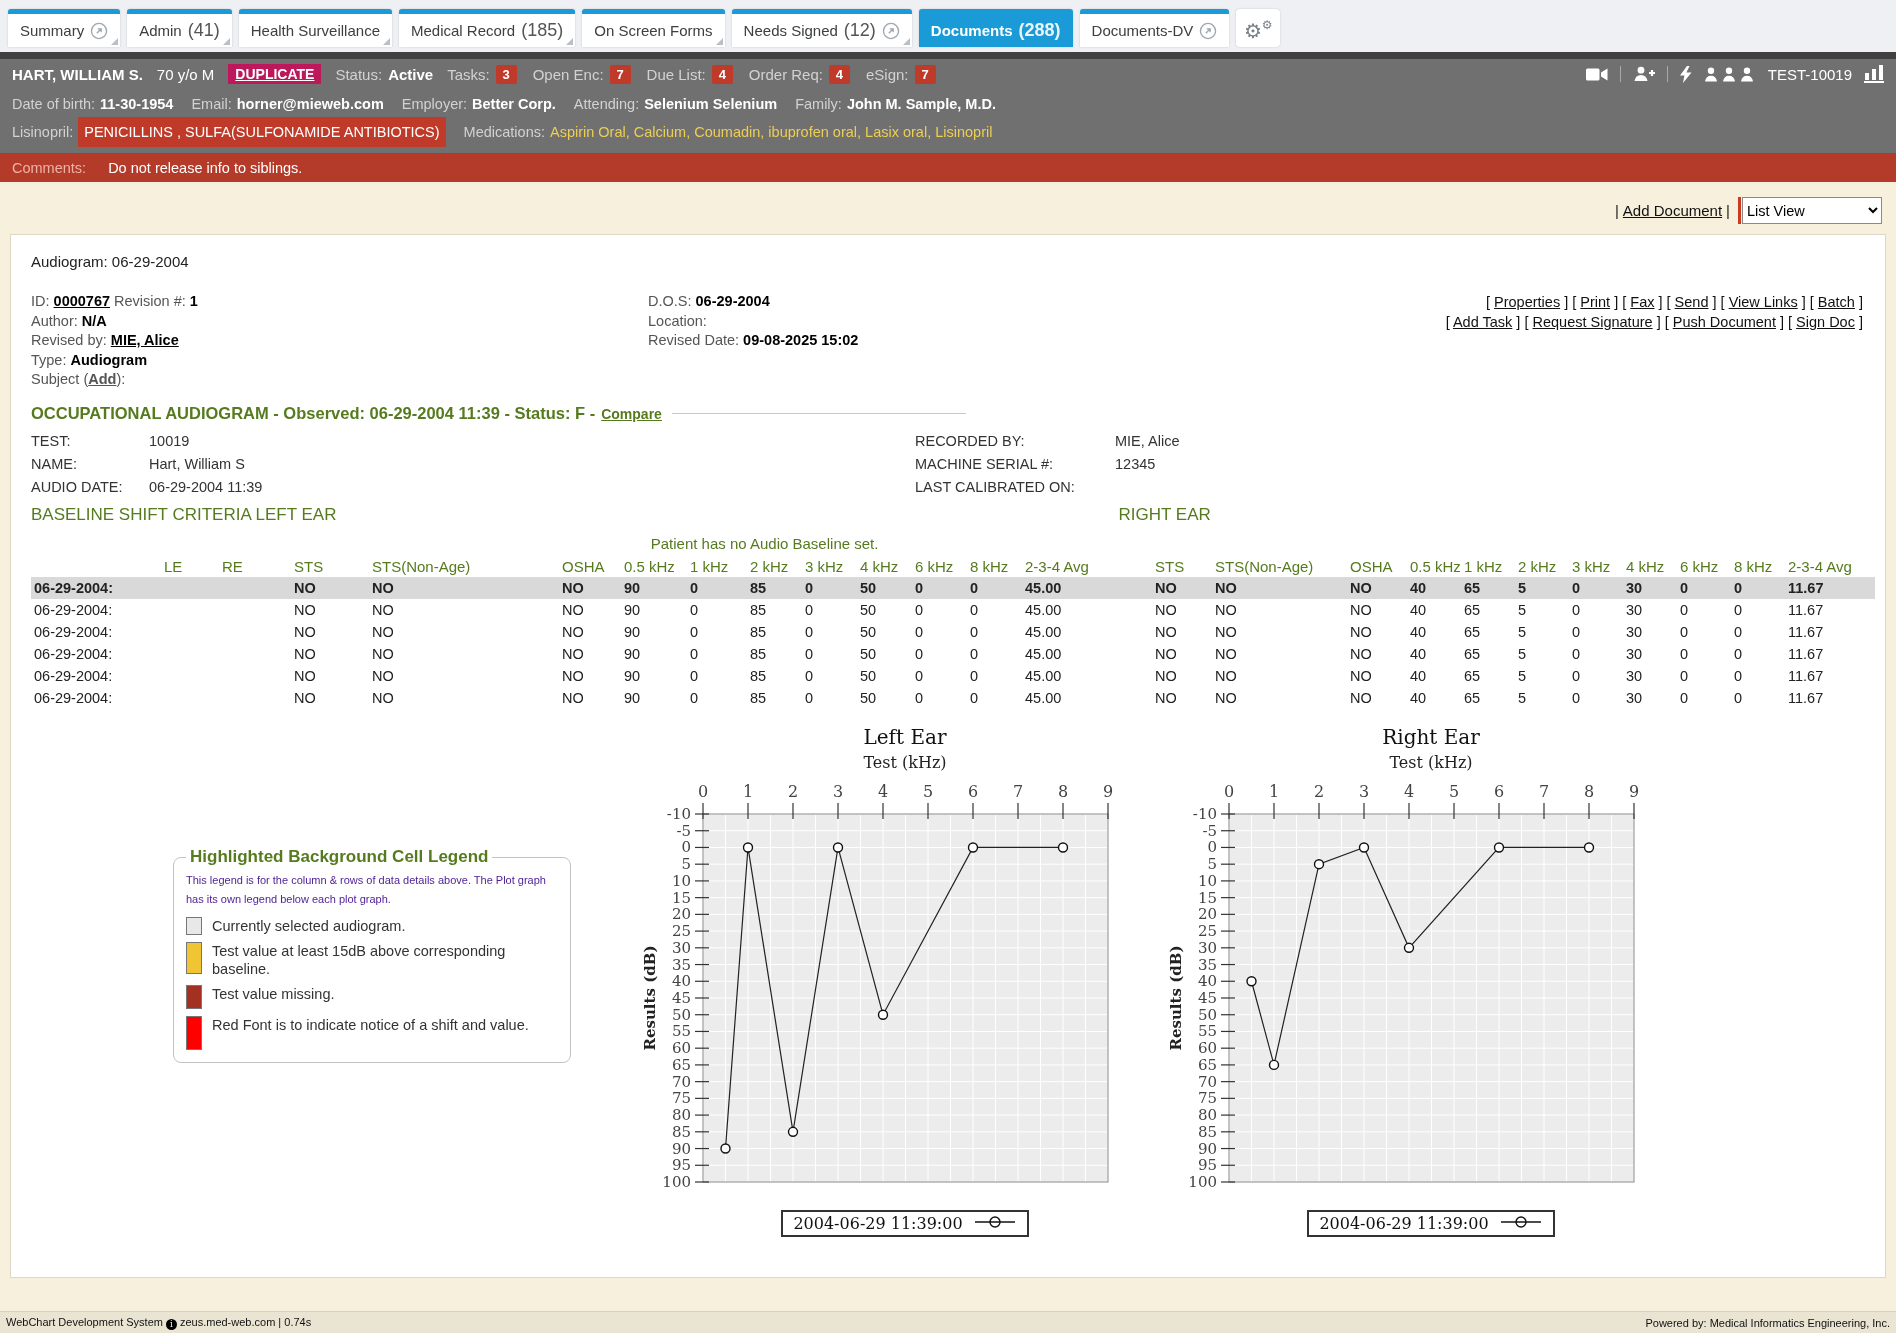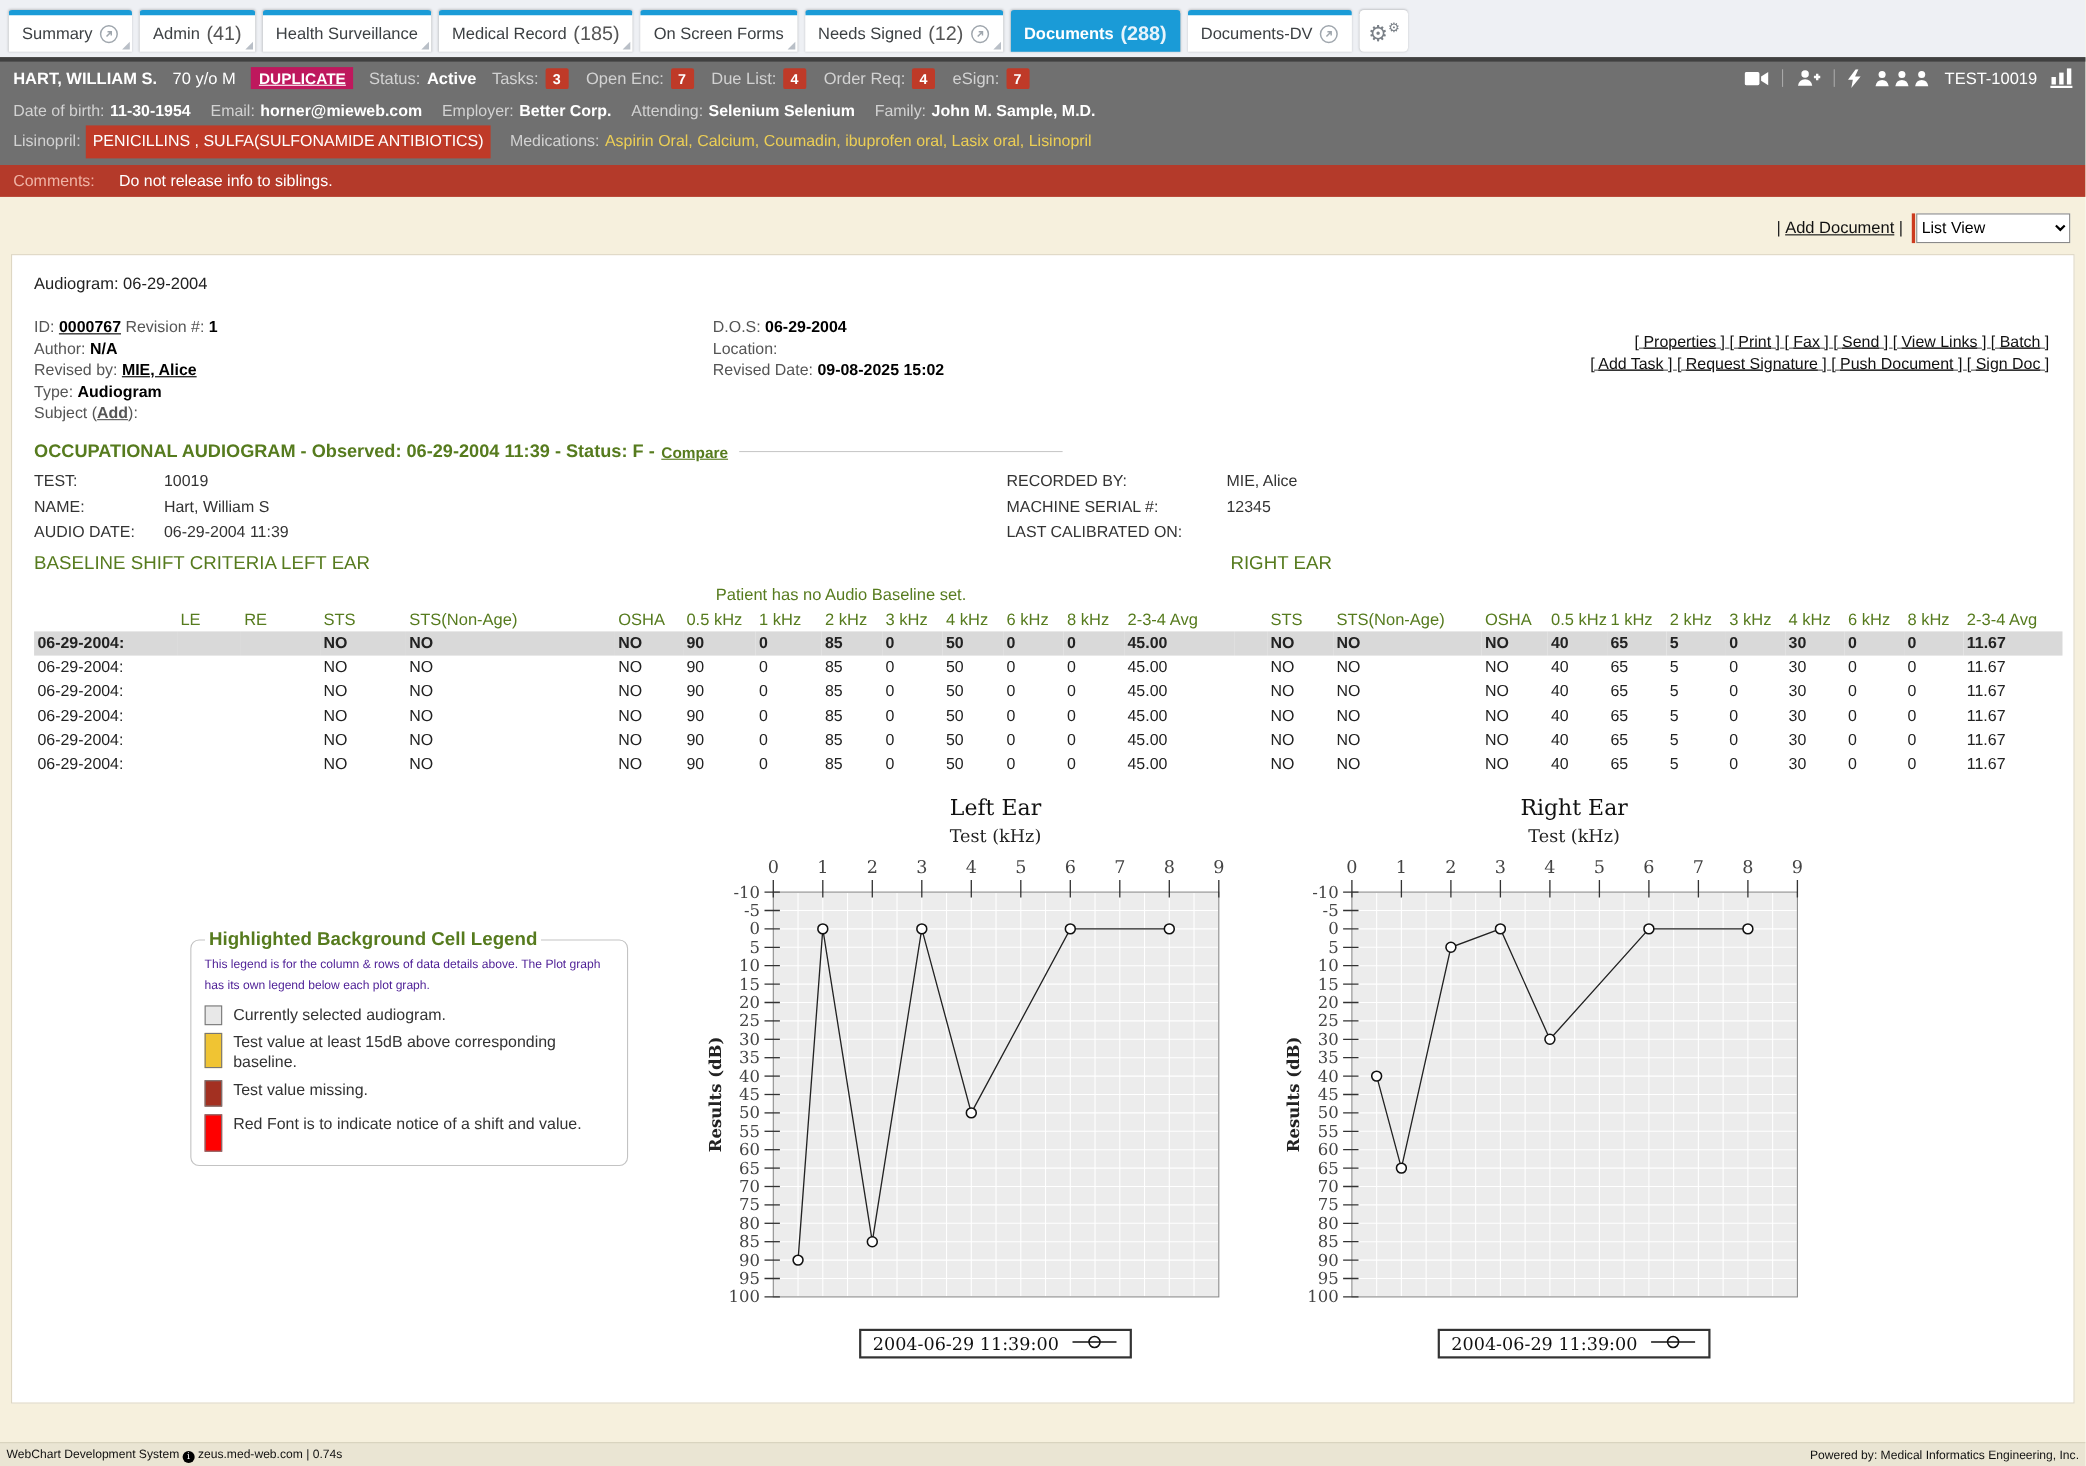--- a/index.html
+++ b/index.html
@@ -20,21 +20,21 @@
     border-left:7px solid transparent;border-bottom:7px solid #b9bfc7;}
   .tab.active{background:#1a9bd7;border-top-color:#1a9bd7;color:#fff;font-weight:bold;}
   .tab.active .tab-count{color:#e8f4fb;font-weight:bold;}
   .ext-icon{display:inline-flex;align-items:center;}
   .gear-btn{
     margin-left:7px;background:#fff;border-radius:4px;height:38px;width:44px;display:flex;
     align-items:center;justify-content:center;box-shadow:0 0 2px rgba(0,0,0,.18);cursor:pointer;
     color:#7a8087;font-size:20px;border-top:5px solid #fff;box-sizing:border-box;
   }
   
-  .pt-wrap{background:#707070;border-top:4px solid #404040;color:#fff;}
+  .pt-wrap{background:#707070;border-top:7px solid #404040;color:#fff;}
   .pt-bar{height:30px;display:flex;align-items:center;padding:0 12px;gap:14px;font-size:15px;}
   .pt-name{font-weight:bold;}
   .dup-badge{background:#be185d;color:#fff;font-weight:bold;text-decoration:underline;padding:2px 7px;font-size:14px;cursor:pointer;}
   .lbl{color:#d2d2d2;}
   .val-b{color:#fff;font-weight:bold;}
   .num-badge{background:#bf3a28;color:#fff;font-weight:bold;font-size:13px;min-width:13px;text-align:center;
     padding:2px 4px;border-radius:2px;display:inline-block;cursor:pointer;}
   .badge-group{display:flex;align-items:center;gap:6px;}
   .pt-right{margin-left:auto;display:flex;align-items:center;gap:12px;}
   .pt-right .sep{width:1px;height:16px;background:#a8a8a8;}
@@ -52,21 +52,21 @@
   .doc-toolbar{display:flex;justify-content:flex-end;align-items:center;margin:15px 14px 10px 0;font-size:15px;gap:4px;}
   .doc-toolbar a{color:#111;}
   .sel-wrap{border-left:3px solid #cc3b1f;padding-left:1px;margin-left:4px;display:inline-flex;}
   .sel-wrap select{font-family:"Liberation Sans",sans-serif;font-size:14.5px;height:27px;width:140px;background:#fff;border:1px solid #8a8a8a;}
   
   .panel{background:#fff;border:1px solid #ded7c3;margin:0 10px;padding:18px 20px 40px 20px;box-sizing:border-box;min-height:1040px;position:relative;}
   .doc-title{font-size:15px;color:#222;margin-bottom:22px;}
   .doc-info{position:relative;height:104px;font-size:14.5px;line-height:19.5px;color:#555;}
   .doc-info .col-left{position:absolute;left:0;top:0;}
   .doc-info .col-mid{position:absolute;left:617px;top:0;}
-  .doc-info .col-right{position:absolute;right:2px;top:12px;text-align:right;line-height:20px;text-decoration:underline;}
+  .doc-info .col-right{position:absolute;right:2px;top:0;text-align:right;line-height:20px;}
   .doc-info b{color:#000;}
   .doc-info a{color:#000;font-weight:bold;}
   .blink{color:#111;}
   .blink a{color:#111;font-weight:normal;}
   .subj a{color:#555;}
   
   .aud-head{display:flex;align-items:center;width:51%;margin-top:8px;}
   .aud-head .t{color:#567b1e;font-weight:bold;font-size:16.5px;white-space:nowrap;}
   .aud-head a{color:#567b1e;font-weight:bold;font-size:14px;margin-left:6px;}
   .aud-head .rule{flex:1;border-top:1px solid #c9c9c9;margin-left:10px;}

